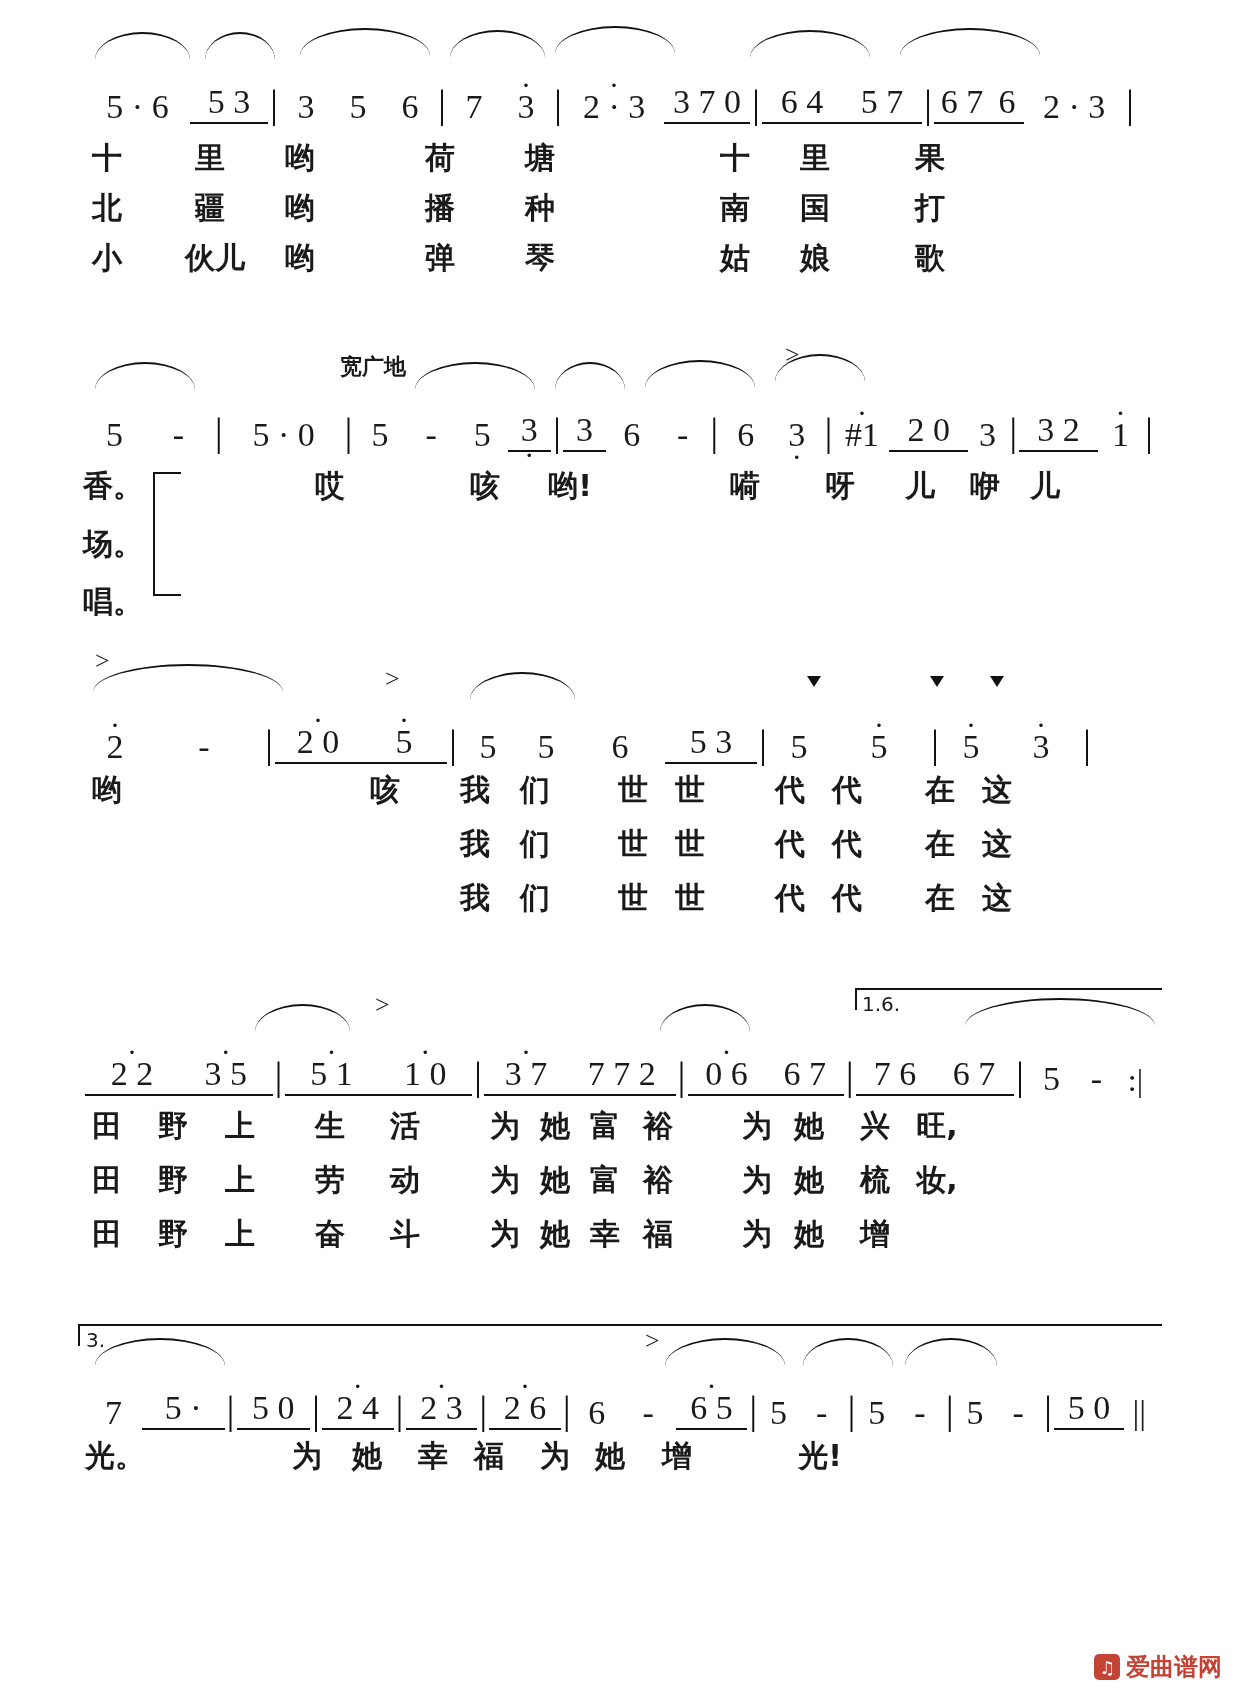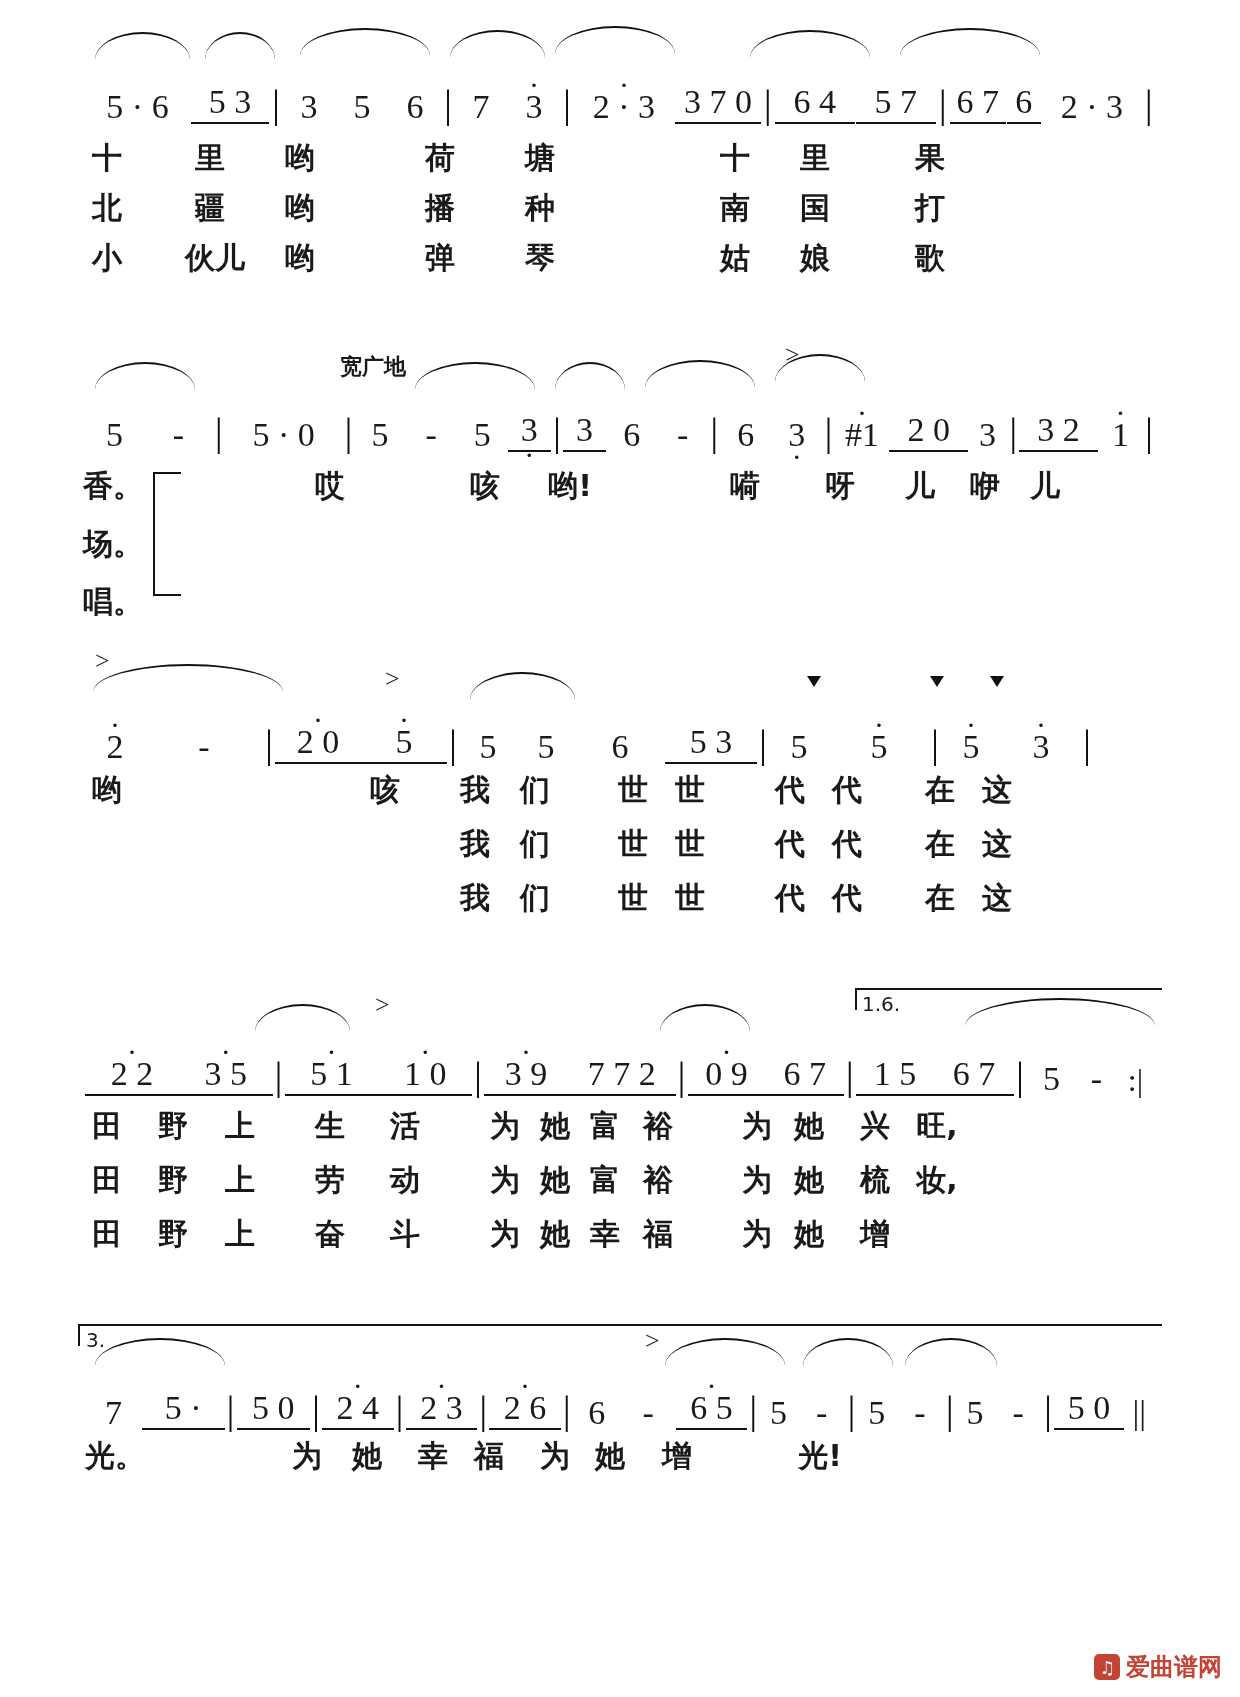--- a/index.html
+++ b/index.html
@@ -167,21 +167,21 @@
     display: flex; align-items: center; justify-content: center;
   }
 </style>
 </head>
 <body>
 
 <div class="sheet">
 
   <div class="system" style="top:60px;">
     <div class="staff-row">
-      <div class="notes" style="justify-content:space-between; gap:0;">
+      <div class="notes" style="justify-content:flex-start; gap:0;">
 
         <div class="slur" style="left:10px; width:95px; top:-28px;"></div>
         <div class="slur" style="left:120px; width:70px; top:-28px;"></div>
         <div class="slur" style="left:215px; width:130px; top:-32px;"></div>
         <div class="slur" style="left:365px; width:95px; top:-30px;"></div>
         <div class="slur" style="left:470px; width:120px; top:-34px;"></div>
         <div class="slur" style="left:665px; width:120px; top:-30px;"></div>
         <div class="slur" style="left:815px; width:140px; top:-32px;"></div>
 
         <span class="cell" style="width:105px;">5 · 6</span>
@@ -379,27 +379,27 @@
         <div class="accent" style="left:290px; top:-40px;">&gt;</div>
         <div class="slur" style="left:575px; width:90px; top:-28px;"></div>
         <div class="slur" style="left:880px; width:190px; top:-34px;"></div>
 
         <span class="cell dotup u1" style="width:96px;">2 2</span>
         <span class="cell dotup u1" style="width:96px;text-align:center;">3 5</span>
         <span class="bar">|</span>
         <span class="cell dotup u1" style="width:96px;">5 1</span>
         <span class="cell dotup u1" style="width:96px;">1 0</span>
         <span class="bar">|</span>
-        <span class="cell dotup u1" style="width:86px;">3 9</span>
+        <span class="cell dotup u1" style="width:86px;">3 7</span>
         <span class="cell u1" style="width:110px;">7 7 2</span>
         <span class="bar">|</span>
-        <span class="cell dotup u1" style="width:80px;">0 9</span>
+        <span class="cell dotup u1" style="width:80px;">0 6</span>
         <span class="cell u1" style="width:80px;">6 7</span>
         <span class="bar">|</span>
-        <span class="cell u1" style="width:80px;">1 5</span>
+        <span class="cell u1" style="width:80px;">7 6</span>
         <span class="cell u1" style="width:82px;">6 7</span>
         <span class="bar">|</span>
         <span class="cell" style="width:52px;">5</span>
         <span class="cell" style="width:40px;">-</span>
         <span class="cell" style="width:40px; font-size:32px;">:|</span>
       </div>
     </div>
 
     <div class="lyrics-block" style="top:96px;">
       <div class="lyric-line" style="height:54px;">

